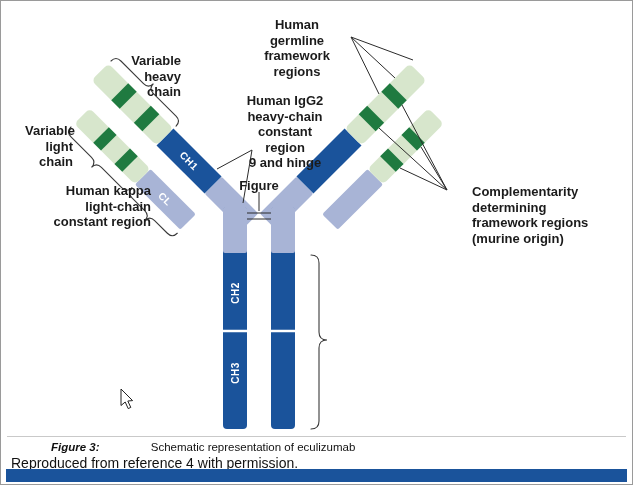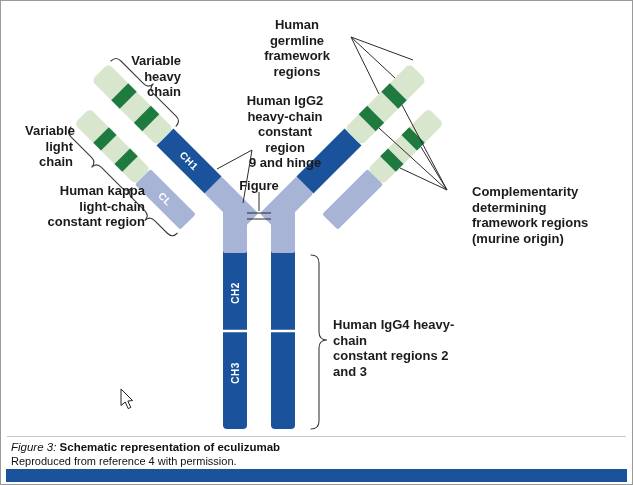--- a/index.html
+++ b/index.html
@@ -17,23 +17,23 @@
   .brace{stroke:#3a3a3a;stroke-width:1.1;fill:none;stroke-linecap:round;}
   .divider{stroke:#ffffff;stroke-width:2.5;}
   .lbl{
     position:absolute;font-size:13px;line-height:1.2;color:#1b1b1b;
     white-space:pre-line;
     font-weight:bold;
   }
   .ta-r{text-align:right;}
   .ta-c{text-align:center;}
   .caption{position:absolute;left:10px;top:440px;font-size:11.5px;color:#111;}
-  .caption .fig-label{font-weight:normal;font-style:italic;}
-  .caption .fig-title{font-weight:bold;}
-  .caption .fig-src{font-weight:normal;font-size:11px;display:block;margin-top:2px;}
+  .caption .fig-label{font-weight:bold;font-style:italic;margin-left:40px;}
+  .caption .fig-title{font-weight:normal;margin-left:48px;}
+  .caption .fig-src{font-weight:normal;font-size:14px;display:block;margin-top:2px;}
   .caption-rule{position:absolute;left:6px;right:6px;top:435px;height:0;border-top:1px solid #c9c9c9;}
   .bottom-bar{position:absolute;left:5px;right:5px;bottom:2px;height:13px;background:var(--dark-blue,#1a539b);}
 </style>
 </head>
 <body>
 
 <div class="canvas">
 
   <svg width="633" height="485" viewBox="0 0 633 485">
 
@@ -125,37 +125,35 @@
 framework regions</div>
 
   <div class="lbl ta-r" style="left:126px;top:52px;width:54px;">Variable
 heavy
 chain</div>
 
   <div class="lbl ta-r" style="left:24px;top:122px;width:48px;">Variable
 light
 chain</div>
 
-  <div class="lbl ta-r" style="left:46px;top:182px;width:98px;">Human kappa
+  <div class="lbl ta-r" style="left:52px;top:182px;width:98px;">Human kappa
 light-chain
 constant region</div>
 
   <div class="lbl ta-c" style="left:240px;top:92px;width:88px;">Human IgG2
 heavy-chain
 constant region
 9 and hinge</div>
 
   <div class="lbl ta-c" style="left:234px;top:177px;width:48px;">Figure</div>
 
   <div class="lbl" style="left:443px;top:183px;width:168px;margin-left:28px;">Complementarity determining
 framework regions
 (murine origin)</div>
 
-  <div class="lbl" style="left:332px;top:316px;width:140px;">Human IgG4 heavy-chain
-constant regions 2 and 3</div>
 
   <div class="caption-rule"></div>
 
   <div class="caption">
     <span class="fig-label">Figure 3:</span><span class="fig-title"> Schematic representation of eculizumab</span>
     <span class="fig-src">Reproduced from reference 4 with permission.</span>
   </div>
 
   <div class="bottom-bar"></div>
 </div>

